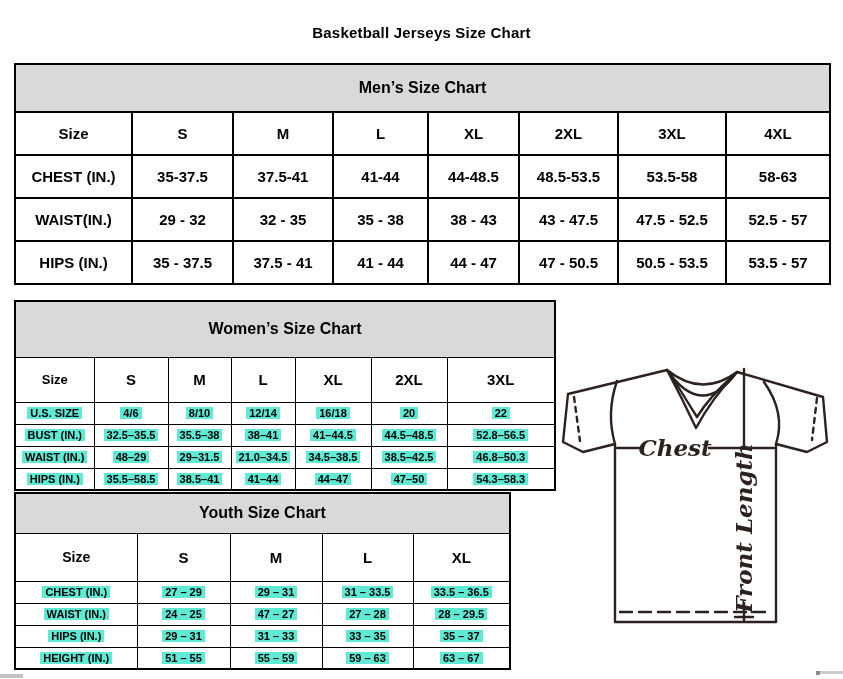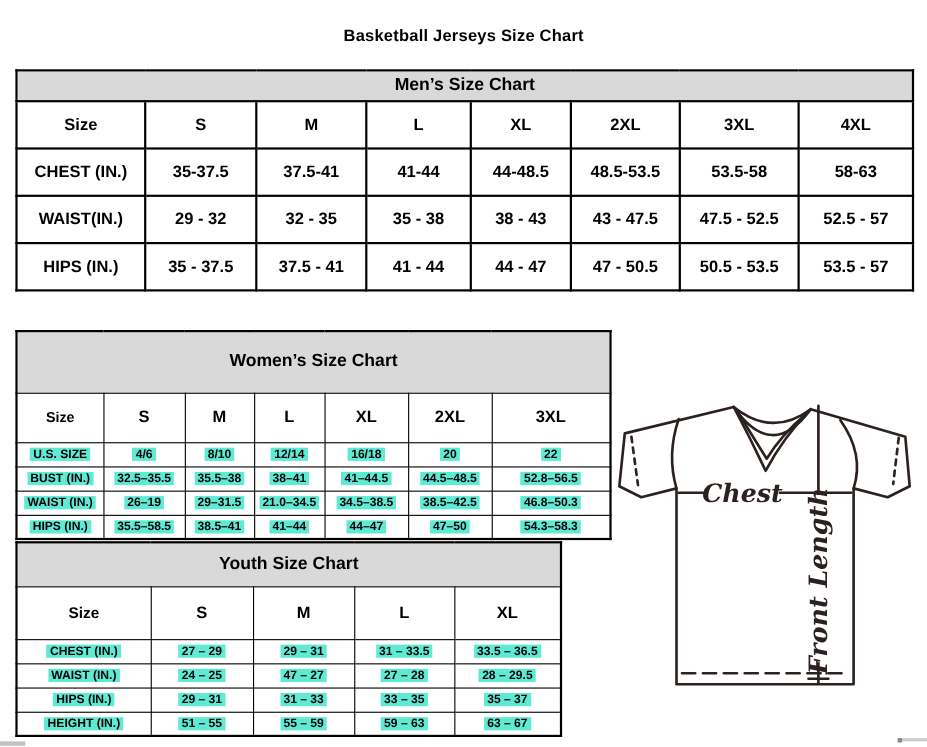--- a/index.html
+++ b/index.html
@@ -12,21 +12,21 @@
     font-size:15px; font-weight:bold; letter-spacing:0.2px;margin-top:16px;
   }
   .tbl-wrap { position:absolute; }
   table.size-table { border-collapse:collapse; table-layout:fixed; border:2px solid #000; }
   table.size-table td {
     border:1px solid #000; text-align:center; vertical-align:middle;
     font-weight:bold; white-space:nowrap; overflow:hidden; padding:0;
   }
   table.mens td { border-width:2px; }
   td.title-cell { background:#d9d9d9; font-size:16px; }
-  .mens tr.title-row  { height:28px;padding-left:43px; }
+  .mens tr.title-row  { height:48px;padding-left:43px; }
   .mens tr.head-row   { height:43px; }
   .mens tr.head-row td{ font-size:15px; }
   .mens tr.data-row   { height:43px; }
   .mens tr.data-row td{ font-size:15px; }
   .mens td.label-cell { font-size:14px; }
 
   .womens tr.title-row  { height:56px; }
   .womens tr.head-row   { height:45px; }
   .womens tr.head-row td{ font-size:15px; }
   .womens tr.head-row td.label-cell { font-size:13px; }
@@ -159,21 +159,21 @@
             <td class="label-cell"><span class="hl">BUST (IN.)</span></td>
             <td><span class="hl">32.5–35.5</span></td>
             <td><span class="hl">35.5–38</span></td>
             <td><span class="hl">38–41</span></td>
             <td><span class="hl">41–44.5</span></td>
             <td><span class="hl">44.5–48.5</span></td>
             <td><span class="hl">52.8–56.5</span></td>
           </tr>
           <tr class="data-row">
             <td class="label-cell"><span class="hl">WAIST (IN.)</span></td>
-            <td><span class="hl">26–19</span></td>
+            <td><span class="hl">48–29</span></td>
             <td><span class="hl">29–31.5</span></td>
             <td><span class="hl">21.0–34.5</span></td>
             <td><span class="hl">34.5–38.5</span></td>
             <td><span class="hl">38.5–42.5</span></td>
             <td><span class="hl">46.8–50.3</span></td>
           </tr>
           <tr class="data-row">
             <td class="label-cell"><span class="hl">HIPS (IN.)</span></td>
             <td><span class="hl">35.5–58.5</span></td>
             <td><span class="hl">38.5–41</span></td>

